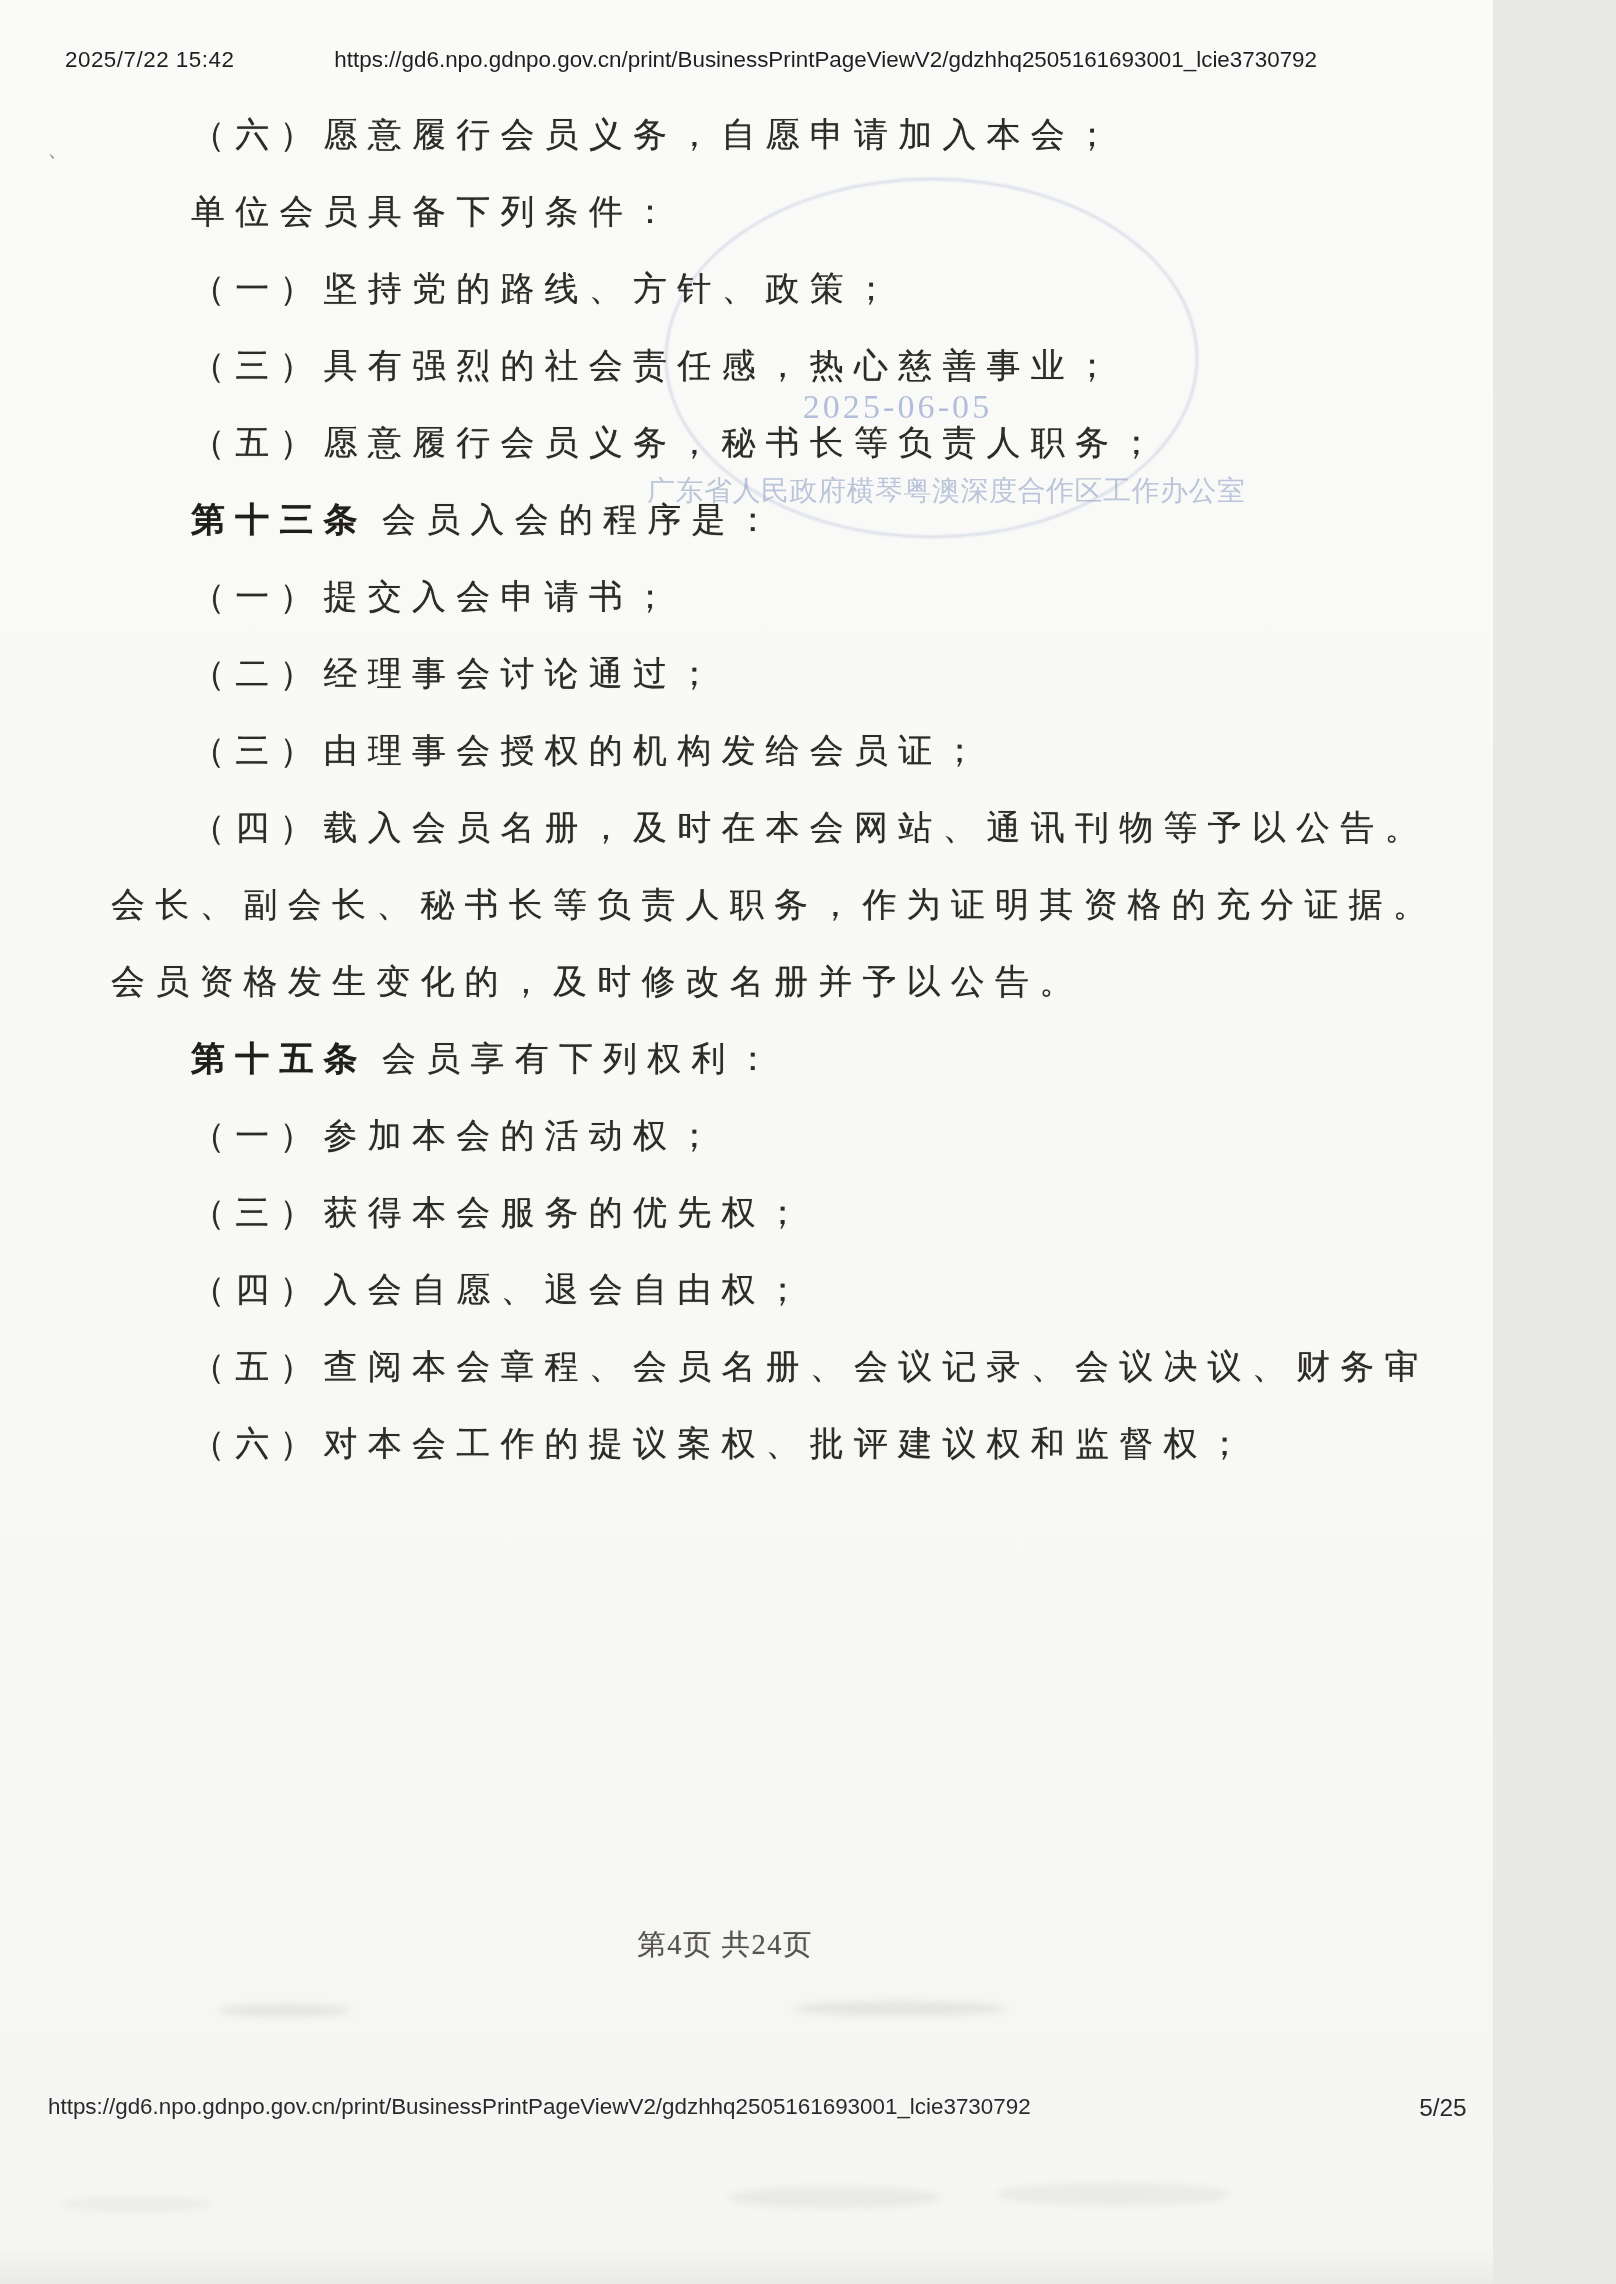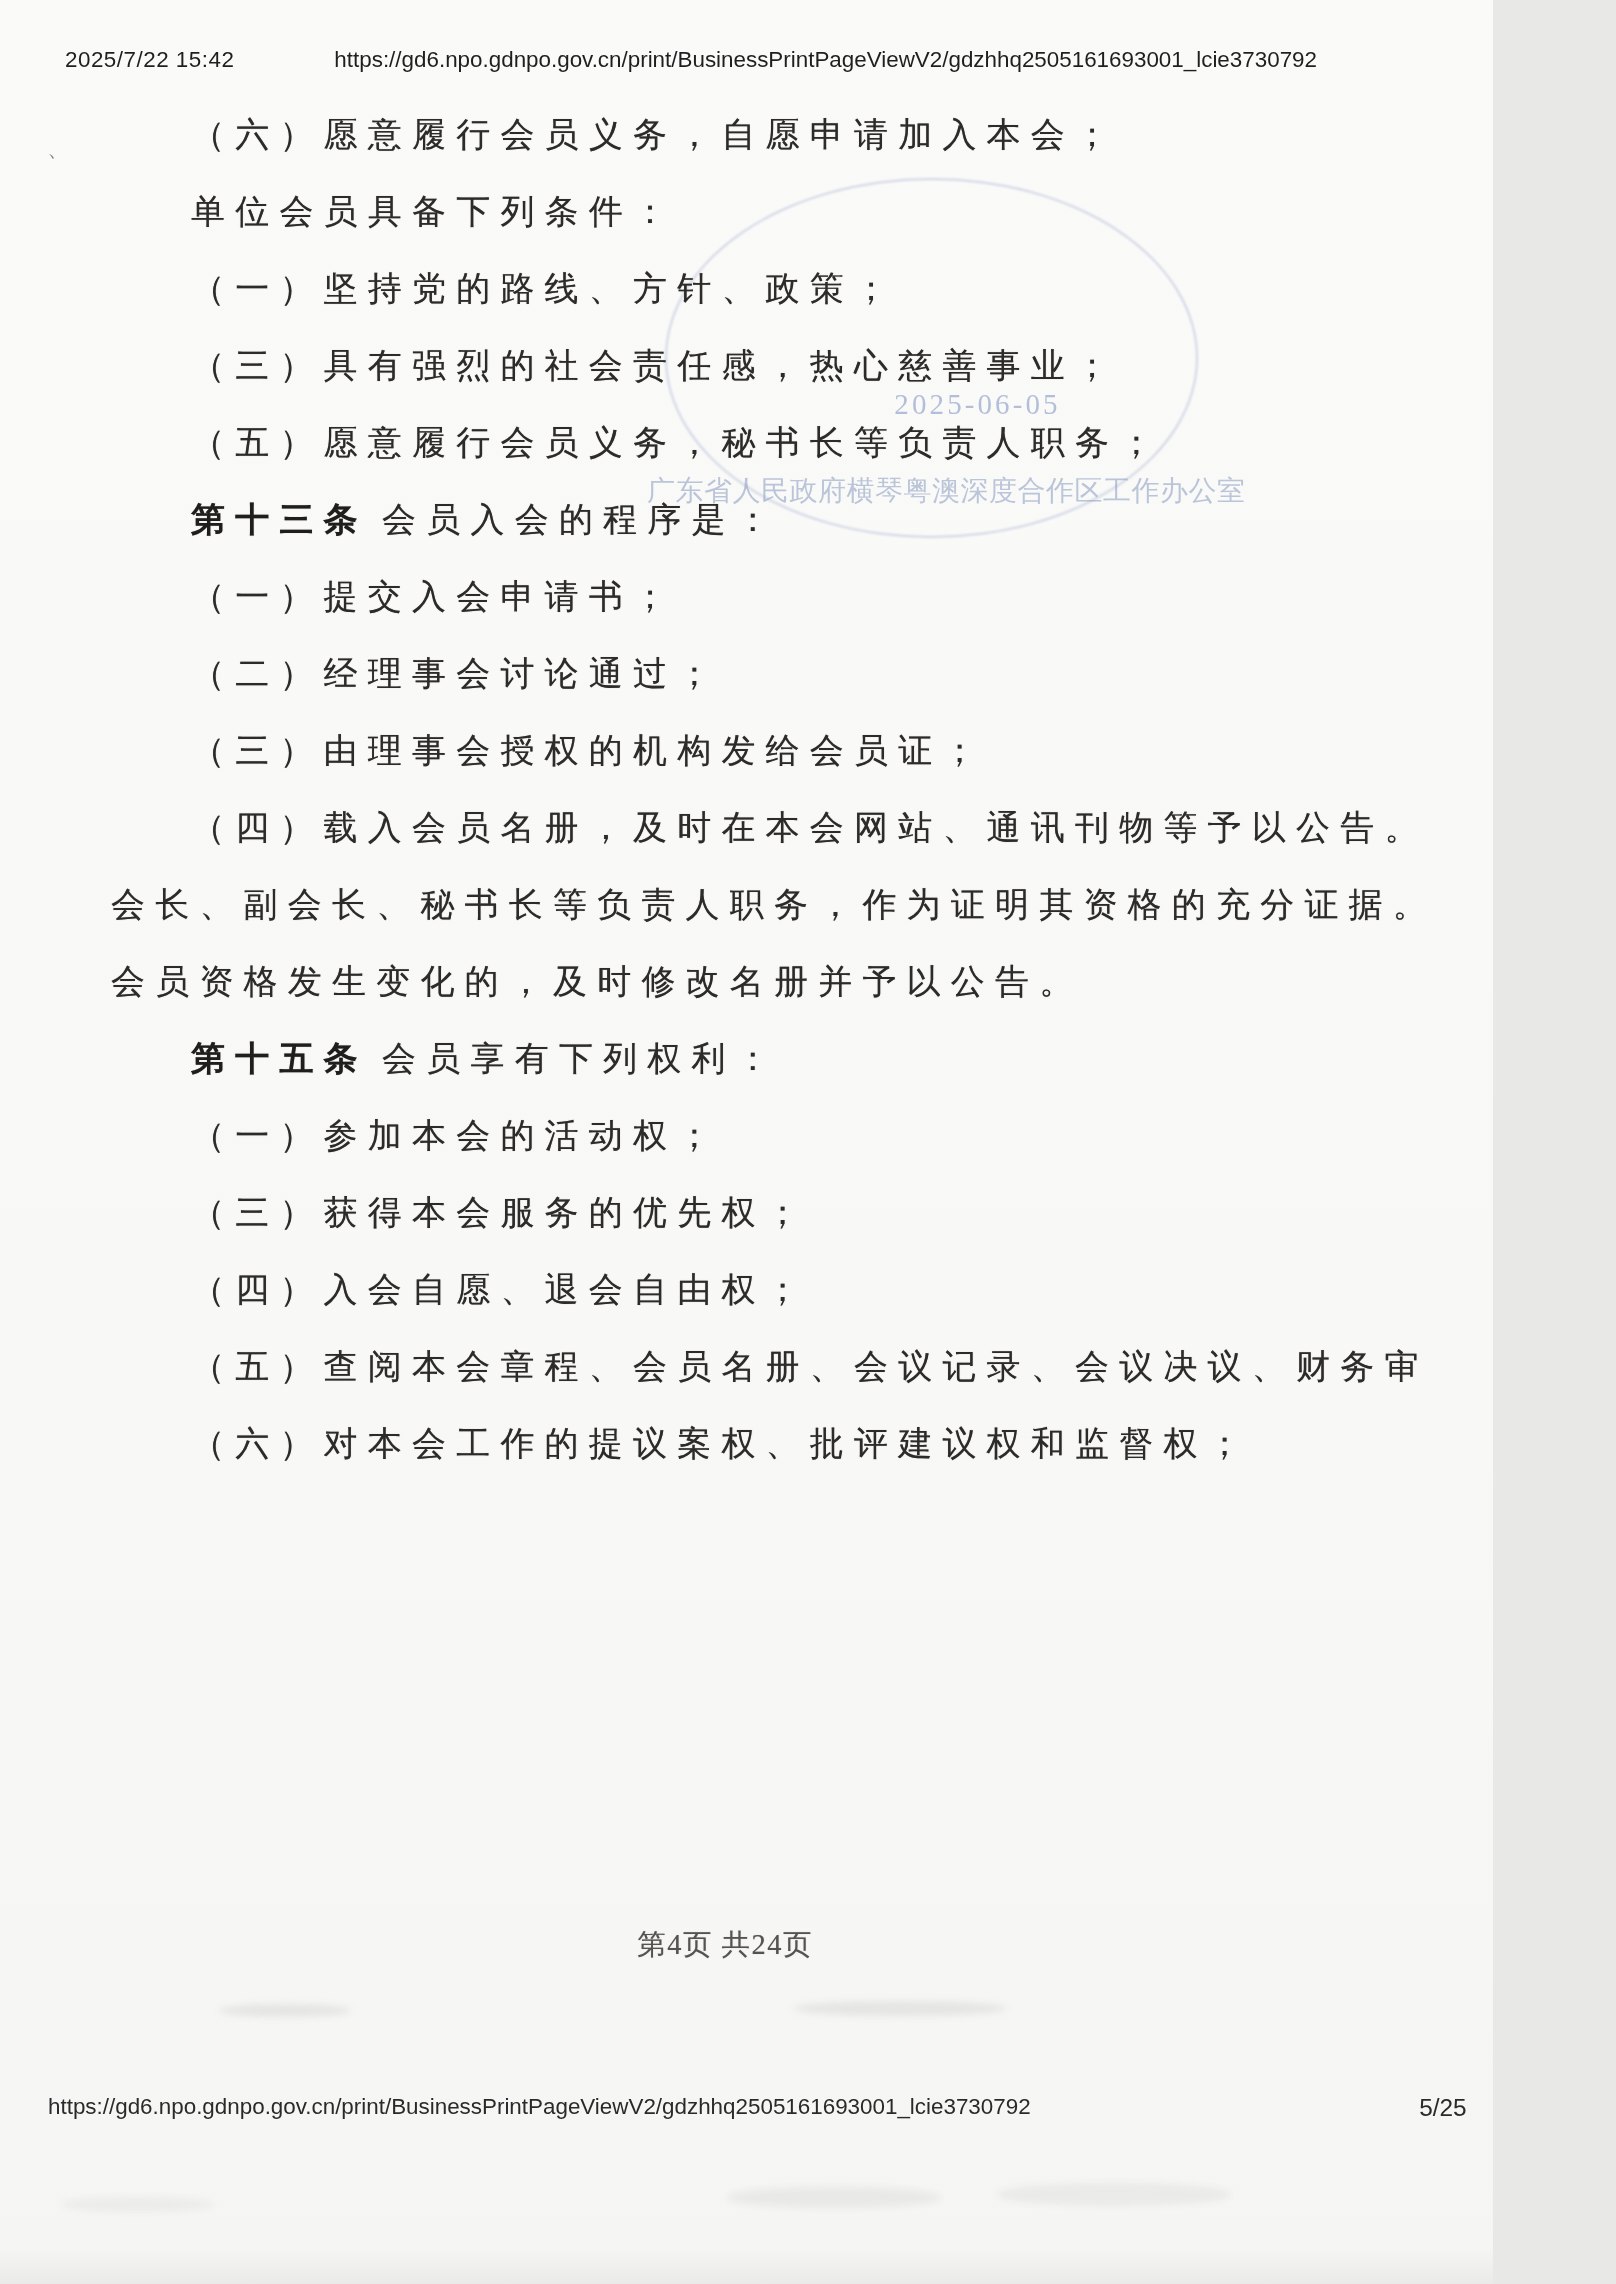--- a/index.html
+++ b/index.html
@@ -37,22 +37,22 @@
     text-shadow:0 0 0.8px rgba(80,78,75,.5);}
   .page-label .inner{display:inline-block;transform:translateX(-21.4px);}
   
   .stamp{position:absolute;left:0;top:0;pointer-events:none;}
   .stamp-ring{
     position:absolute;left:665px;top:178px;width:529px;height:356px;
     border:2.5px solid rgba(128,148,196,.34);border-radius:50%;
     filter:blur(0.8px);
   }
   .stamp-date{
-    position:absolute;left:876px;top:388px;width:203px;
-    font-size:29px;color:rgba(128,148,196,.58);letter-spacing:3.1px;
+    position:absolute;left:796px;top:388px;width:203px;
+    font-size:34px;color:rgba(128,148,196,.58);letter-spacing:3.1px;
     font-family:"Liberation Serif","DejaVu Serif",serif;
     filter:blur(0.6px);text-align:center;
   }
   .stamp-office{
     position:absolute;left:647px;top:472px;width:610px;
     font-size:28px;color:rgba(120,140,186,.48);letter-spacing:0.5px;
     white-space:nowrap;filter:blur(0.6px);
   }
   
   .stray-mark{position:absolute;left:47px;top:133px;font-size:22.4px;color:#6a6a68;opacity:.8;}

